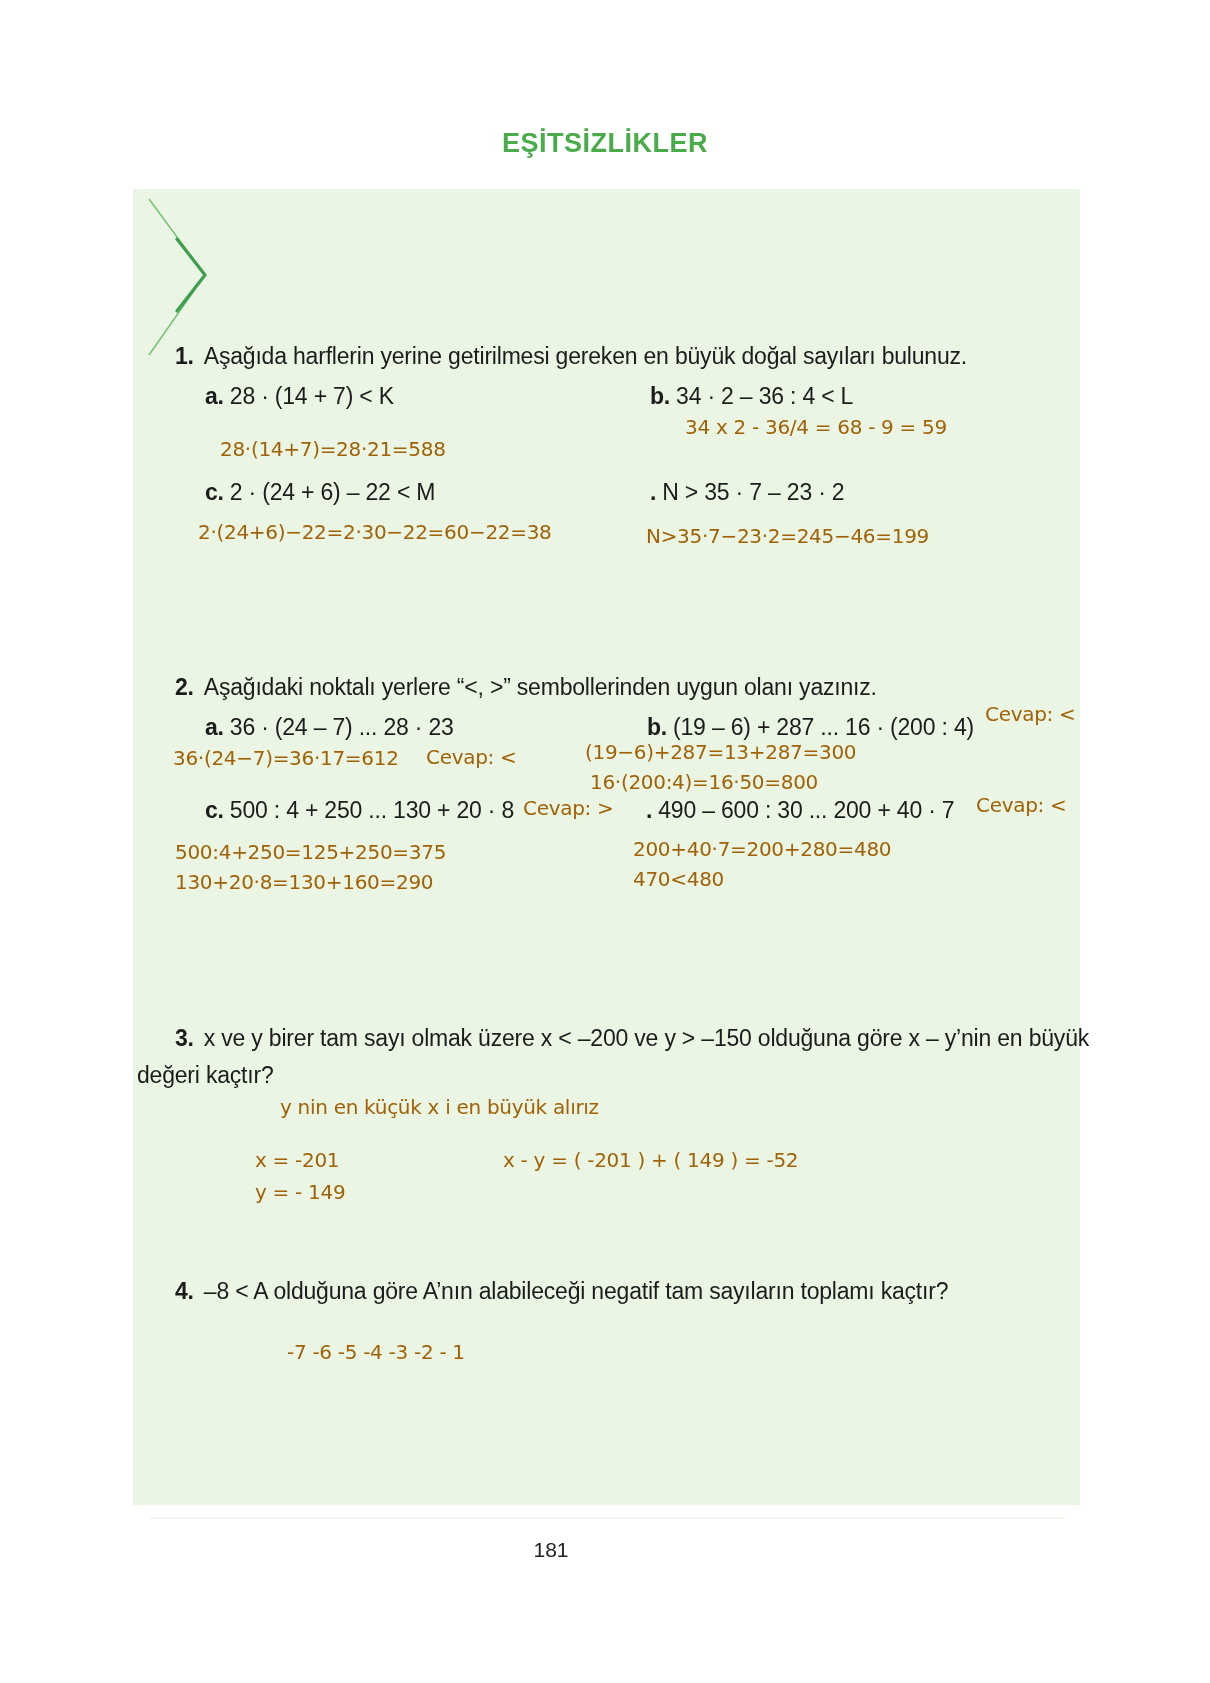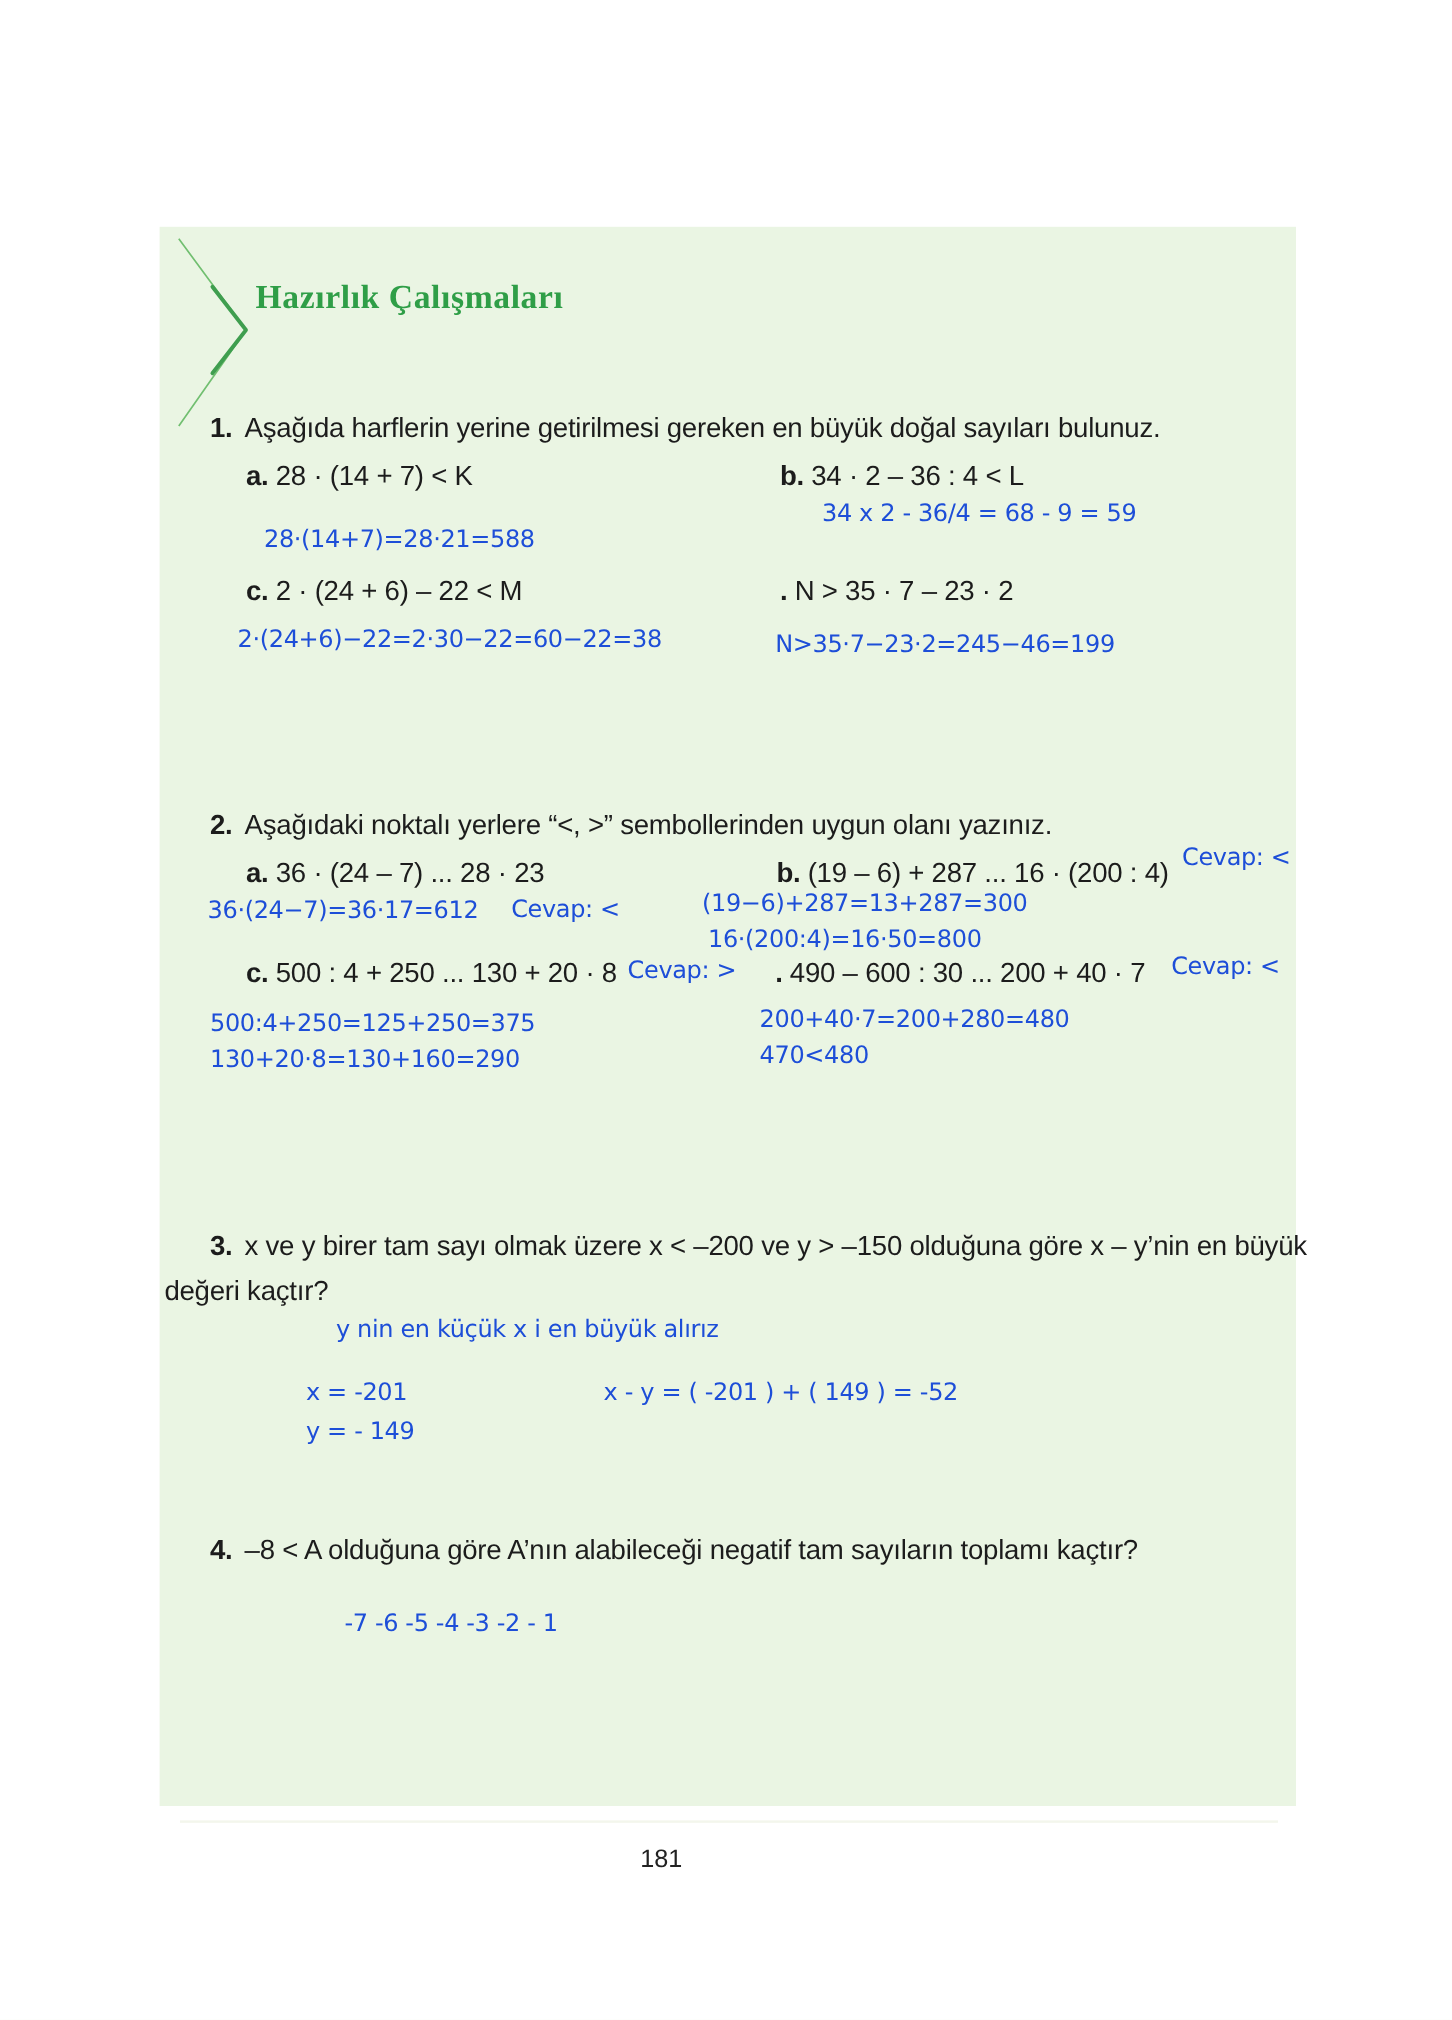--- a/index.html
+++ b/index.html
@@ -9,38 +9,38 @@
   .title{left:0;top:128px;width:1210px;text-align:center;font-size:27px;font-weight:bold;
          color:#49ab49;letter-spacing:.5px;}
   .box{position:absolute;left:133px;top:189px;width:947px;height:1316px;background:#eaf5e3;}
   .box-shadow-line{position:absolute;left:150px;top:1517px;width:915px;height:2px;background:#f3f6ec;}
   .hdr{left:80px;top:44px;font-family:"Liberation Serif","DejaVu Serif",serif;
        font-size:28px;font-weight:bold;color:#2f9e47;letter-spacing:.5px;}
   .chev{position:absolute;left:6px;top:6px;}
   .print{font-size:23px;letter-spacing:-.2px;}
   .num{font-weight:bold;margin-right:10px;}
   .lbl{font-weight:bold;margin-right:6px;}
-  .red{color:#1d4ed8;font-family:"DejaVu Sans",sans-serif;font-size:20px;letter-spacing:-.3px;}
+  .red{color:#a16207;font-family:"DejaVu Sans",sans-serif;font-size:20px;letter-spacing:-.3px;}
   .pageno{left:0;top:1538px;width:1102px;text-align:center;font-size:21px;color:#222;}
   .b{font-weight:normal;}
 </style>
 </head>
 <body>
 
 <div class="page">
 
+  <div class="abs title">EŞİTSİZLİKLER</div>
 
   <div class="box">
 
     <svg class="chev" width="78" height="164" viewBox="0 0 78 164">
       <polyline points="10,4 66,80 10,160" fill="none" stroke="#5cb55c" stroke-width="1.4" opacity="0.85"></polyline>
       <polyline points="38,44 66,80 38,116" fill="none" stroke="#3f9e4f" stroke-width="3.2" stroke-linecap="round" stroke-linejoin="round"></polyline>
     </svg>
 
-    <div class="abs hdr">Hazırlık Çalışmaları</div>
 
     <div class="abs print" style="left:42px;top:154px">
       <span class="num">1.</span><span>Aşağıda harflerin yerine getirilmesi gereken en büyük doğal sayıları bulunuz.</span>
     </div>
 
     <div class="abs print" style="left:72px;top:194px">
       <span class="lbl">a.</span><span>28 · (14 + 7) &lt; K</span>
     </div>
     <div class="abs print" style="left:517px;top:194px">
       <span class="lbl">b.</span><span>34 · 2 – 36 : 4 &lt; L</span>

